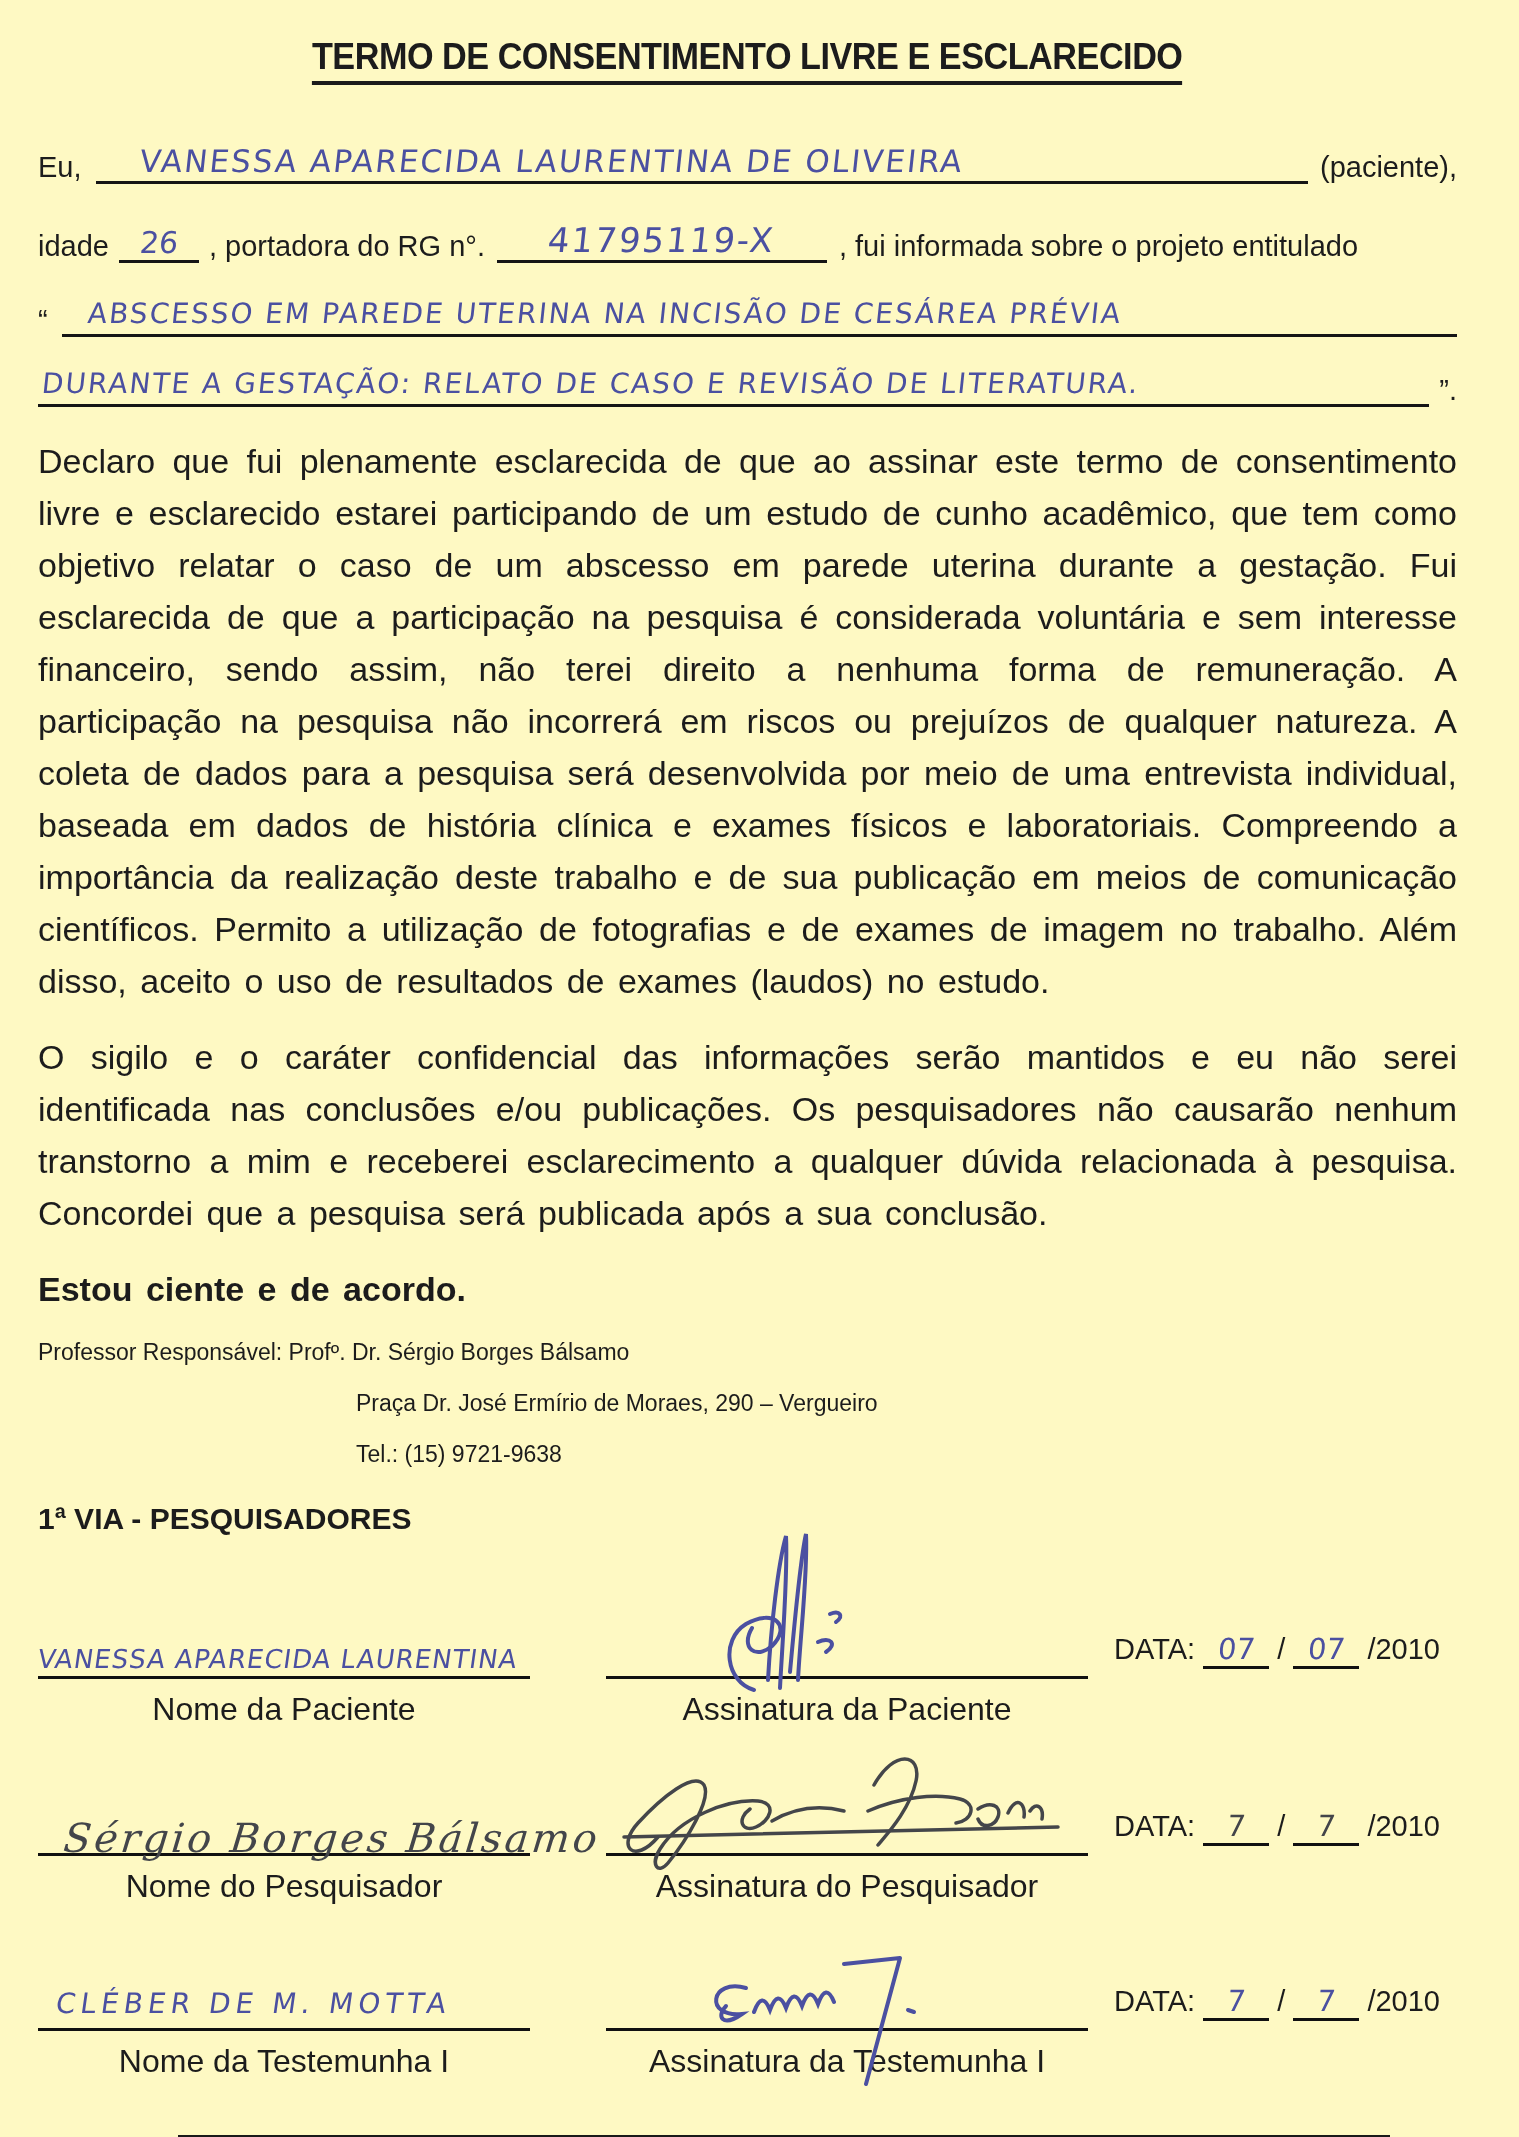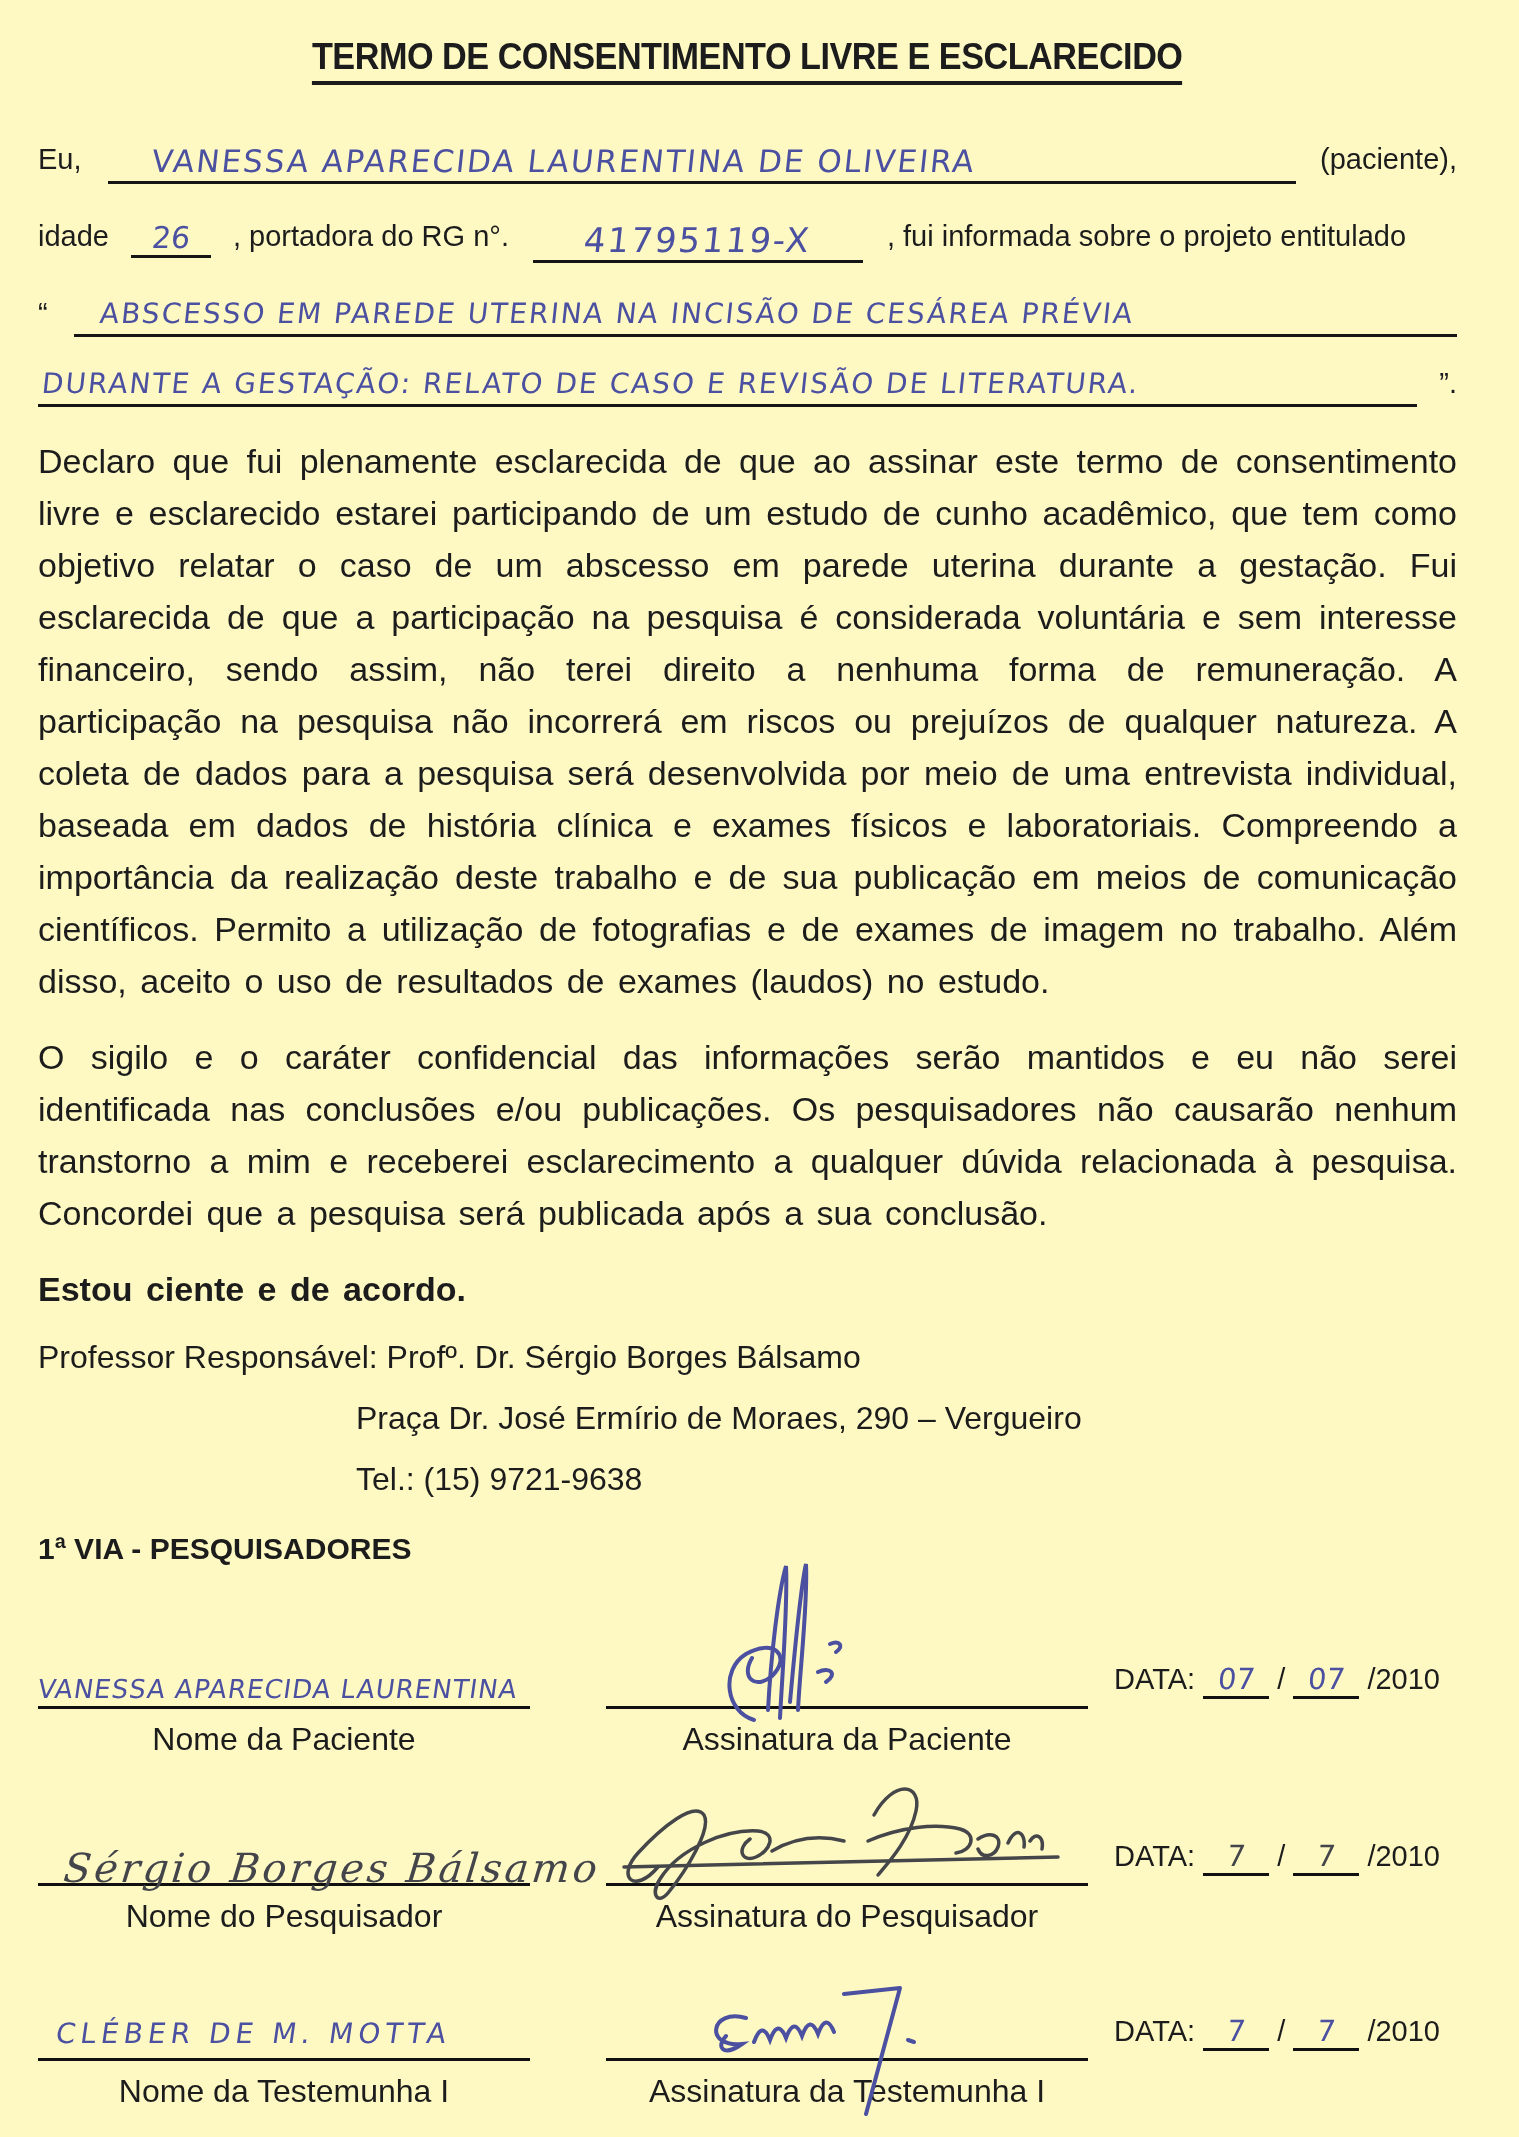--- a/index.html
+++ b/index.html
@@ -19,21 +19,21 @@
   .title-wrap { text-align:center; margin-top:6px; }
   .doc-title {
     display:inline-block;
     font-size:36px; font-weight:bold; letter-spacing:-0.5px;
     border-bottom:4px solid #1b1b1b; padding-bottom:3px;
     transform:scaleX(0.95);
     white-space:nowrap;
   }
 
   
-  .fill-line { display:flex; align-items:flex-start; font-size:29px;gap:12px; }
+  .fill-line { display:flex; align-items:flex-end; font-size:29px; }
   .l-eu   { margin-top:58px; }
   .l-id   { margin-top:36px; }
   .l-q1   { margin-top:34px; }
   .l-q2   { margin-top:30px; }
   .blank  { border-bottom:3px solid #151515; box-sizing:border-box; }
   .name-blank  { flex:1; margin:0 12px 0 14px; padding:0 6px 2px 44px; white-space:nowrap; overflow:hidden; }
   .idade-blank { width:80px; text-align:center; margin:0 10px; }
   .rg-blank    { width:330px; text-align:center; margin:0 12px; }
   .proj-blank  { flex:1; margin-left:14px; padding:0 6px 4px 26px; white-space:nowrap; overflow:hidden; }
   .proj-blank2 { flex:1; margin-right:10px; padding:0 6px 4px 4px; white-space:nowrap; overflow:hidden; }
@@ -47,21 +47,21 @@
 
   
   .para {
     font-size:34px; line-height:52px; text-align:justify;
     word-spacing:4px; margin:24px 0 0 0;
   }
   .para.first { margin-top:28px; }
   .plain { text-align:left;font-weight:bold; }
 
   
-  .contact-line { font-size:32px; margin-top:24px; }
+  .contact-line { font-size:23px; margin-top:24px; }
   .indent { padding-left:318px; }
   .via-heading { font-size:30px; font-weight:bold; margin-top:34px; }
 
   
   .sig-row { display:flex; align-items:flex-end; }
   .row-1 { margin-top:40px; }
   .row-2 { margin-top:26px; }
   .row-3 { margin-top:24px; }
   .name-col { width:492px; }
   .sign-col { width:482px; margin-left:76px; }

